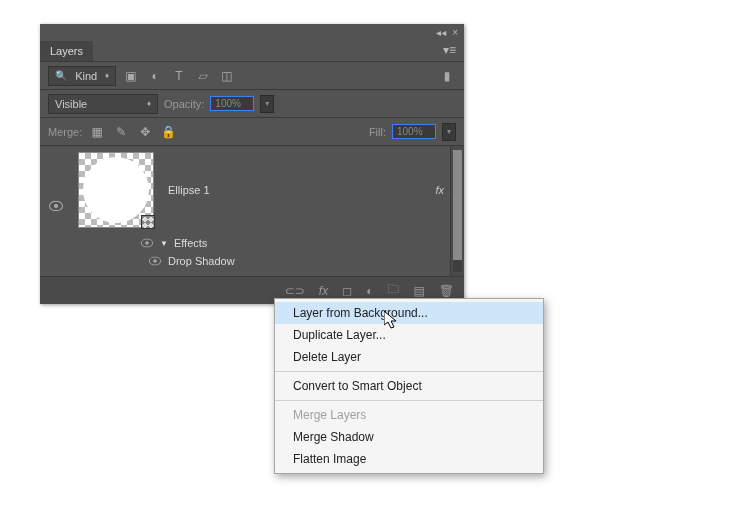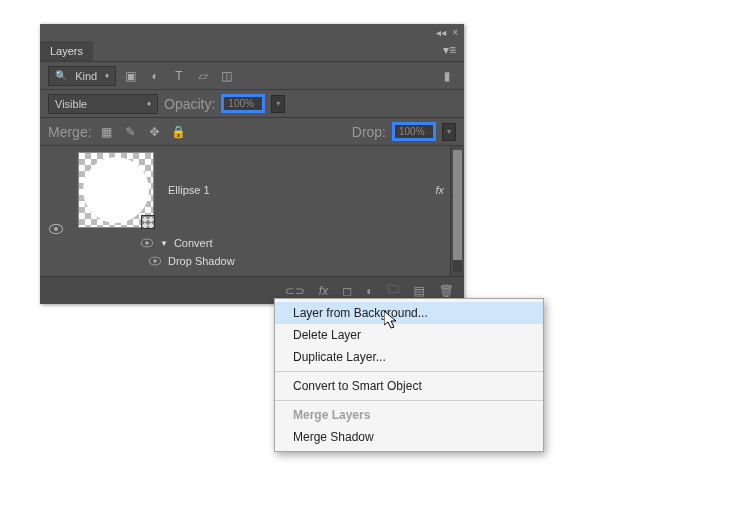--- a/index.html
+++ b/index.html
@@ -22,25 +22,25 @@
     border-bottom: 1px solid #3a3a3a;
   }
   .dropdown {
     display: flex; align-items: center; justify-content: space-between;
     background: #454545; border: 1px solid #333; padding: 2px 6px; height: 20px;
     color: #ccc; font-size: 11px; min-width: 68px;
   }
   .dropdown .caret { font-size: 8px; color: #aaa; }
   .iconbtn { width: 18px; height: 18px; display: flex; align-items: center; justify-content: center; color: #aaa; font-size: 12px; }
   .pct {
-    background: #3a3a3a; border: 3px solid #3b82f6; padding: 1px 4px; font-size: 10px; color: #888; width: 44px; text-align: left;
+    background: #3a3a3a; border: 1px solid #3b82f6; padding: 1px 4px; font-size: 10px; color: #888; width: 44px; text-align: left;
   }
   .small-caret { width: 14px; height: 18px; background: #3a3a3a; border: 1px solid #2a2a2a; display: flex; align-items: center; justify-content: center; color: #888; font-size: 8px; }
   .layerlist { position: relative; }
-  .layer-row { display: flex; align-items: flex-end; position: relative; }
+  .layer-row { display: flex; align-items: center; position: relative; }
   .eye-col { width: 32px; display: flex; justify-content: center; padding-top: 32px; }
   .eye { width: 14px; height: 10px; border: 1px solid #aaa; border-radius: 50%/60%; position: relative; }
   .eye::after { content: ""; position: absolute; width: 4px; height: 4px; background: #aaa; border-radius: 50%; top: 2px; left: 4px; }
   .thumb-col { padding: 6px; }
   .thumb {
     width: 76px; height: 76px; border: 1px solid #888;
     background-image:
       linear-gradient(45deg,#bbb 25%,transparent 25%),
       linear-gradient(-45deg,#bbb 25%,transparent 25%),
       linear-gradient(45deg,transparent 75%,#bbb 75%),
@@ -79,25 +79,25 @@
   }
   .panel-footer span { color: #999; font-size: 12px; font-style: italic; }
   .panel-footer .fi { font-style: normal; }
   .context-menu {
     position: absolute; left: 274px; top: 298px; width: 270px;
     background: #f5f5f5; border: 1px solid #a6a6a6; box-shadow: 2px 3px 8px rgba(0,0,0,0.35);
     font-size: 12px; color: #222; padding: 3px 0;
   }
   .context-menu .item { padding: 4px 18px; white-space: nowrap; }
   .context-menu .item.hover { background: #cfe5f9; }
-  .context-menu .item.disabled { color: #a0a0a0; font-weight: bold; }
+  .context-menu .item.disabled { color: #a0a0a0; }
   .context-menu hr { border: none; border-top: 1px solid #d0d0d0; margin: 3px 0; }
   .cursor { position: absolute; left: 384px; top: 311px; pointer-events: none; }
   .cursor svg { display: block; }
-  .lbl { color: #999; font-size: 14px; }
+  .lbl { color: #999; font-size: 11px; }
   .ital { font-style: italic; }
 </style>
 </head>
 <body>
 
 <div class="panel">
   <div class="titlebar">
     <span>◂◂</span>
     <span>×</span>
   </div>
@@ -131,21 +131,21 @@
     <div class="small-caret">▾</div>
   </div>
 
   <div class="lockrow">
     <span class="lbl">Merge:</span>
     <div class="iconbtn">▦</div>
     <div class="iconbtn">✎</div>
     <div class="iconbtn">✥</div>
     <div class="iconbtn">🔒</div>
     <div style="flex:1"></div>
-    <span class="lbl">Drop:</span>
+    <span class="lbl">Fill:</span>
     <div class="pct">100%</div>
     <div class="small-caret">▾</div>
   </div>
 
   <div class="layerlist">
     <div class="layer-row" style="height:88px">
       <div class="eye-col">
           <div class="eye"></div>
         </div>
       <div class="thumb-col">
@@ -160,21 +160,21 @@
       <div class="fx-col" style="height:88px">
         <span class="ital">fx</span>
         <span style="font-size:8px">▲</span>
       </div>
     </div>
 
     <div class="effects">
       <div class="line">
         <div class="eye"></div>
         <span class="tri">▼</span>
-        <span>Convert</span>
+        <span>Effects</span>
       </div>
       <div class="line">
         <div style="width:2px"></div>
         <div class="eye"></div>
         <span>Drop Shadow</span>
       </div>
     </div>
 
 
     <div class="scroll">
@@ -189,26 +189,27 @@
     <span class="fi">◻</span>
     <span class="fi">◐</span>
     <span class="fi">🗀</span>
     <span class="fi">▤</span>
     <span class="fi">🗑</span>
   </div>
 </div>
 
 <div class="context-menu">
   <div class="item hover">Layer from Background...</div>
+  <div class="item">Duplicate Layer...</div>
   <div class="item">Delete Layer</div>
-  <div class="item">Duplicate Layer...</div>
   <hr>
   <div class="item">Convert to Smart Object</div>
   <hr>
   <div class="item disabled">Merge Layers</div>
   <div class="item">Merge Shadow</div>
+  <div class="item">Flatten Image</div>
 </div>
 
 <div class="cursor">
   <svg width="16" height="20">
       <path d="M0 0 L0 14 L4 11 L7 17 L10 16 L7 10 L12 10 Z" fill="#fff" stroke="#000" stroke-width="1"></path>
     </svg>
 </div>
 
 </body></html>

